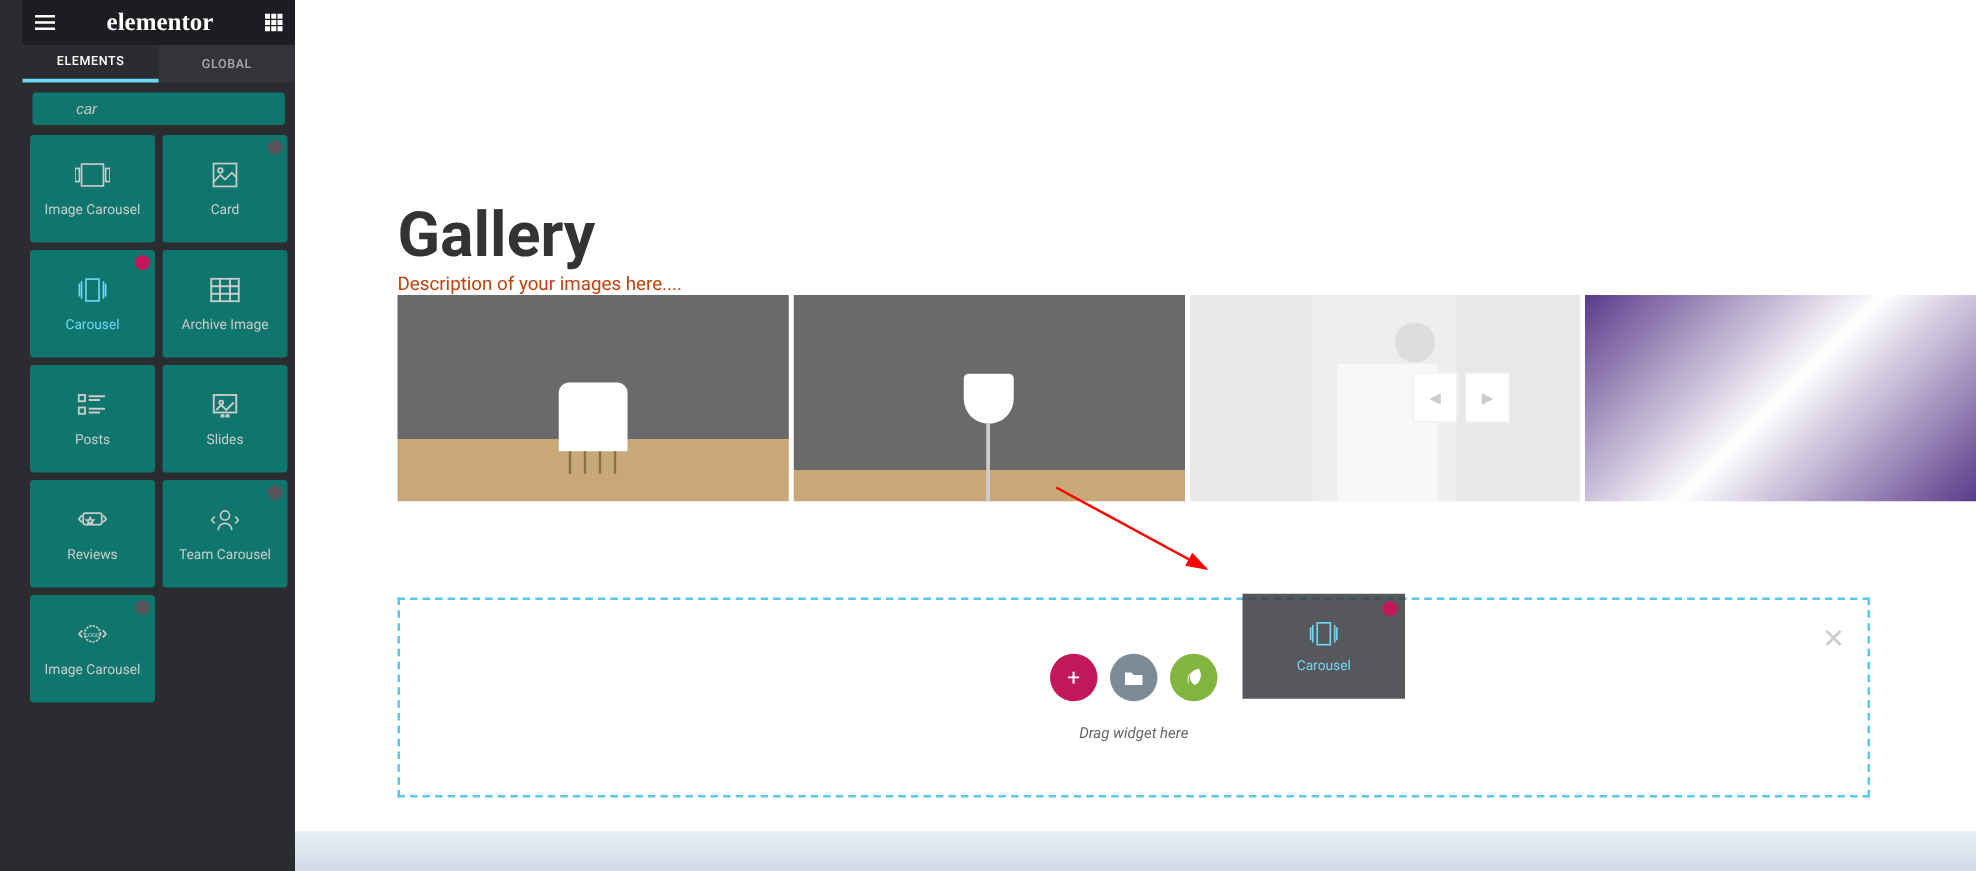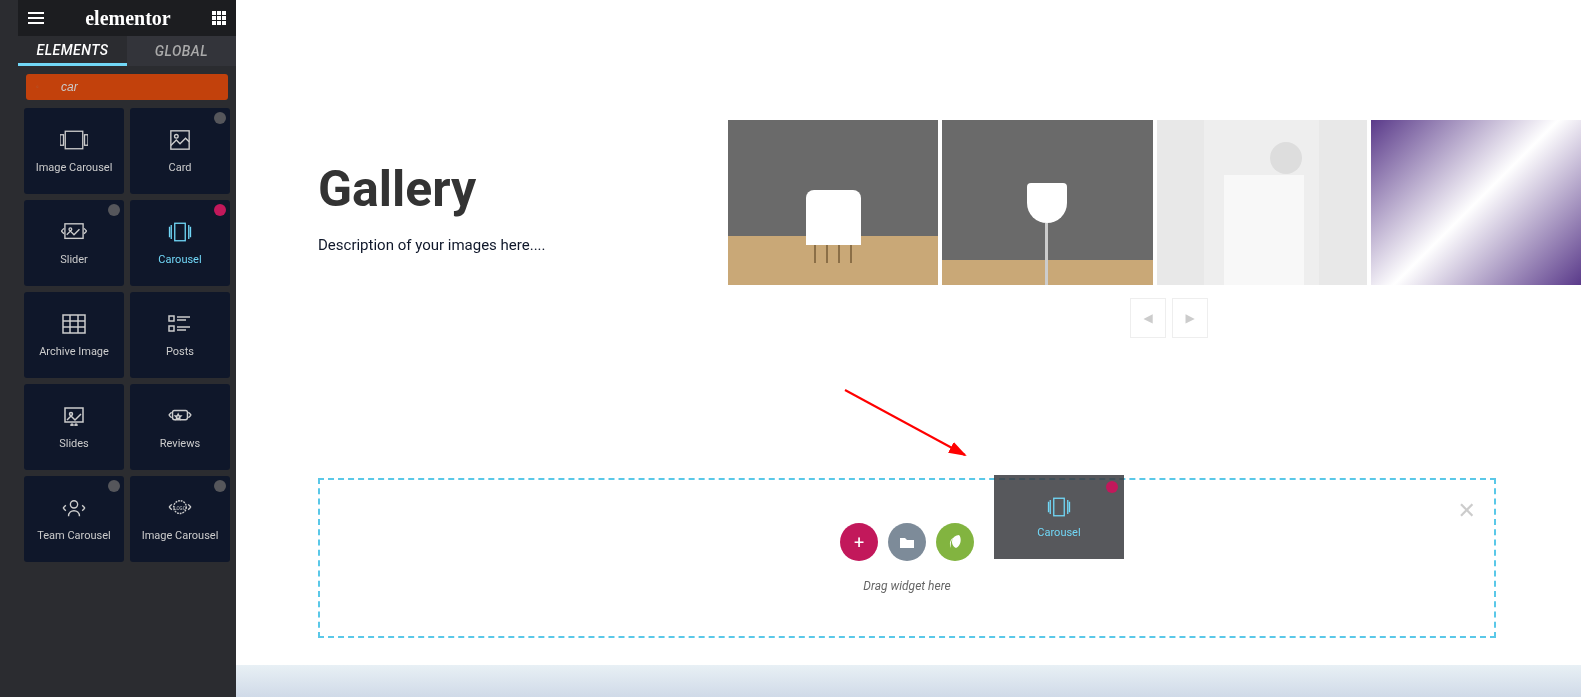--- a/index.html
+++ b/index.html
@@ -10,47 +10,47 @@
 
 .sidebar { width: 236px; background: #2b2c30; display: flex; flex-direction: column; flex-shrink: 0; padding-left: 18px; }
 .sidebar-header { height: 36px; background: #1c1d20; display: flex; align-items: center; justify-content: space-between; padding: 0 10px; }
 .hamburger { width: 16px; height: 12px; display: flex; flex-direction: column; justify-content: space-between; cursor: pointer; }
 .hamburger span { height: 2px; background: #fff; }
 .brand { font-family: cursive; color: #fff; font-size: 20px; font-weight: bold; }
 .apps-icon { width: 14px; height: 14px; display: grid; grid-template-columns: repeat(3,1fr); grid-template-rows: repeat(3,1fr); gap: 1px; cursor: pointer; }
 .apps-icon span { background: #fff; }
 
 .tabs { display: flex; height: 30px; }
-.tab { flex: 1; display: flex; align-items: center; justify-content: center; color: #aaa; font-size: 14px; font-weight: 500; letter-spacing: 0.5px; cursor: pointer; background: #33343a; font-style: italic; }
+.tab { flex: 1; display: flex; align-items: center; justify-content: center; color: #aaa; font-size: 10px; font-weight: 500; letter-spacing: 0.5px; cursor: pointer; background: #33343a; }
 .tab.active { color: #fff; border-bottom: 3px solid #71d7f7; background: #2b2c30; }
 
 .search-row { padding: 8px; }
-.search-box { display: flex; align-items: flex-end; background: #c2410c; border-radius: 3px; padding: 6px 10px; gap: 16px; }
+.search-box { display: flex; align-items: flex-end; background: #0f766e; border-radius: 3px; padding: 6px 10px; gap: 16px; }
 .search-box svg { width: 14px; height: 14px; stroke: #999; fill: none; }
 .search-input { flex: 1; background: none; border: none; color: #ccc; font-size: 12px; font-style: italic; margin-left: 6px; outline: none; }
 
 .widgets { flex: 1; overflow-y: auto; padding: 0 6px; display: grid; grid-template-columns: 1fr 1fr; gap: 6px; align-content: start; }
-.widget { background: #0f172a; border-radius: 3px; height: 86px; display: flex; flex-direction: column; align-items: center; justify-content: center; color: #ccc; cursor: pointer; position: relative; }
+.widget { background: #0f766e; border-radius: 3px; height: 86px; display: flex; flex-direction: column; align-items: center; justify-content: center; color: #ccc; cursor: pointer; position: relative; }
 .widget.active { color: #71d7f7; }
 .widget .wicon { width: 28px; height: 22px; display: flex; align-items: center; justify-content: center; margin-bottom: 10px; }
 .widget .wlabel { font-size: 11px; }
 .widget .badge { position: absolute; top: 4px; right: 4px; width: 12px; height: 12px; border-radius: 50%; }
 .widget .badge.gray { background: #55565b; }
 .widget .badge.pink { background: #c2185b; }
 
 
 .collapse-toggle { position: absolute; left: 292px; top: 358px; width: 14px; height: 38px; background: #2b2c30; display: flex; align-items: center; justify-content: center; cursor: pointer; color: #fff; font-size: 10px; }
 
 
 .canvas { flex: 1; background: #fff; position: relative; overflow: hidden; }
 
-.gallery-sec { position: absolute; left: 82px; top: 120px; right: 0; display: flex; }
+.gallery-sec { position: absolute; left: 82px; top: 120px; right: 0; display: flex; flex-direction: column; }
 .gallery-text { width: 410px; padding-top: 40px; }
 .gallery-title { font-size: 50px; font-weight: 700; color: #333; }
-.gallery-desc { font-size: 15px; color: #0f172a; margin-top: 18px; }
+.gallery-desc { font-size: 15px; color: #c2410c; }
 .gallery-images { flex: 1; display: flex; gap: 4px; }
 .gimg { flex: 1; height: 165px; display: flex; align-items: center; justify-content: center; position: relative; overflow: hidden; }
 .gimg1 { background: linear-gradient(#6a6a6a 70%, #c9a877 70%); }
 .gimg2 { background: linear-gradient(#6a6a6a 85%, #c9a877 85%); }
 .gimg3 { background: #e8e8e8; }
 .gimg4 { background: linear-gradient(135deg, #5a3a8a, #fff, #5a3a8a); }
 
 .chair { width: 55px; height: 55px; background: #fff; border-radius: 8px 8px 0 0; position: relative; margin-top: 30px; }
 .chair::after { content: ''; position: absolute; bottom: -18px; left: 8px; width: 2px; height: 18px; background: #8b6f47; box-shadow: 12px 0 #8b6f47, 24px 0 #8b6f47, 36px 0 #8b6f47; }
 .lamp { width: 40px; height: 40px; background: #fff; border-radius: 4px 4px 50% 50%; position: relative; margin-top: 0; }
@@ -135,33 +135,20 @@
         <div class="badge gray"></div>
         <div class="wicon">
             <svg viewBox="0 0 24 24" width="22" height="22">
               <rect x="2" y="2" width="20" height="20"></rect>
               <circle cx="8" cy="8" r="2"></circle>
               <path d="M2 18 l6 -6 l4 4 l6 -6 l4 4"></path>
             </svg>
           </div>
         <div class="wlabel">Card</div>
       </div>
-      <div class="widget">
-        <div class="badge gray"></div>
-        <div class="wicon">
-            <svg viewBox="0 0 28 22" width="26" height="20">
-              <rect x="4" y="2" width="20" height="16"></rect>
-              <circle cx="10" cy="8" r="1.5"></circle>
-              <path d="M6 14 l4 -4 l4 4 l6 -6"></path>
-              <path d="M0 10 l3 -3 M0 10 l3 3"></path>
-              <path d="M28 10 l-3 -3 M28 10 l-3 3"></path>
-            </svg>
-          </div>
-        <div class="wlabel">Slider</div>
-      </div>
       <div class="widget active">
         <div class="badge pink"></div>
         <div class="wicon">
             <svg viewBox="0 0 32 24" width="28" height="22">
               <rect x="10" y="2" width="12" height="20"></rect>
               <path d="M6 4 v16 M4 6 v12"></path>
               <path d="M26 4 v16 M28 6 v12"></path>
             </svg>
           </div>
         <div class="wlabel">Carousel</div>

